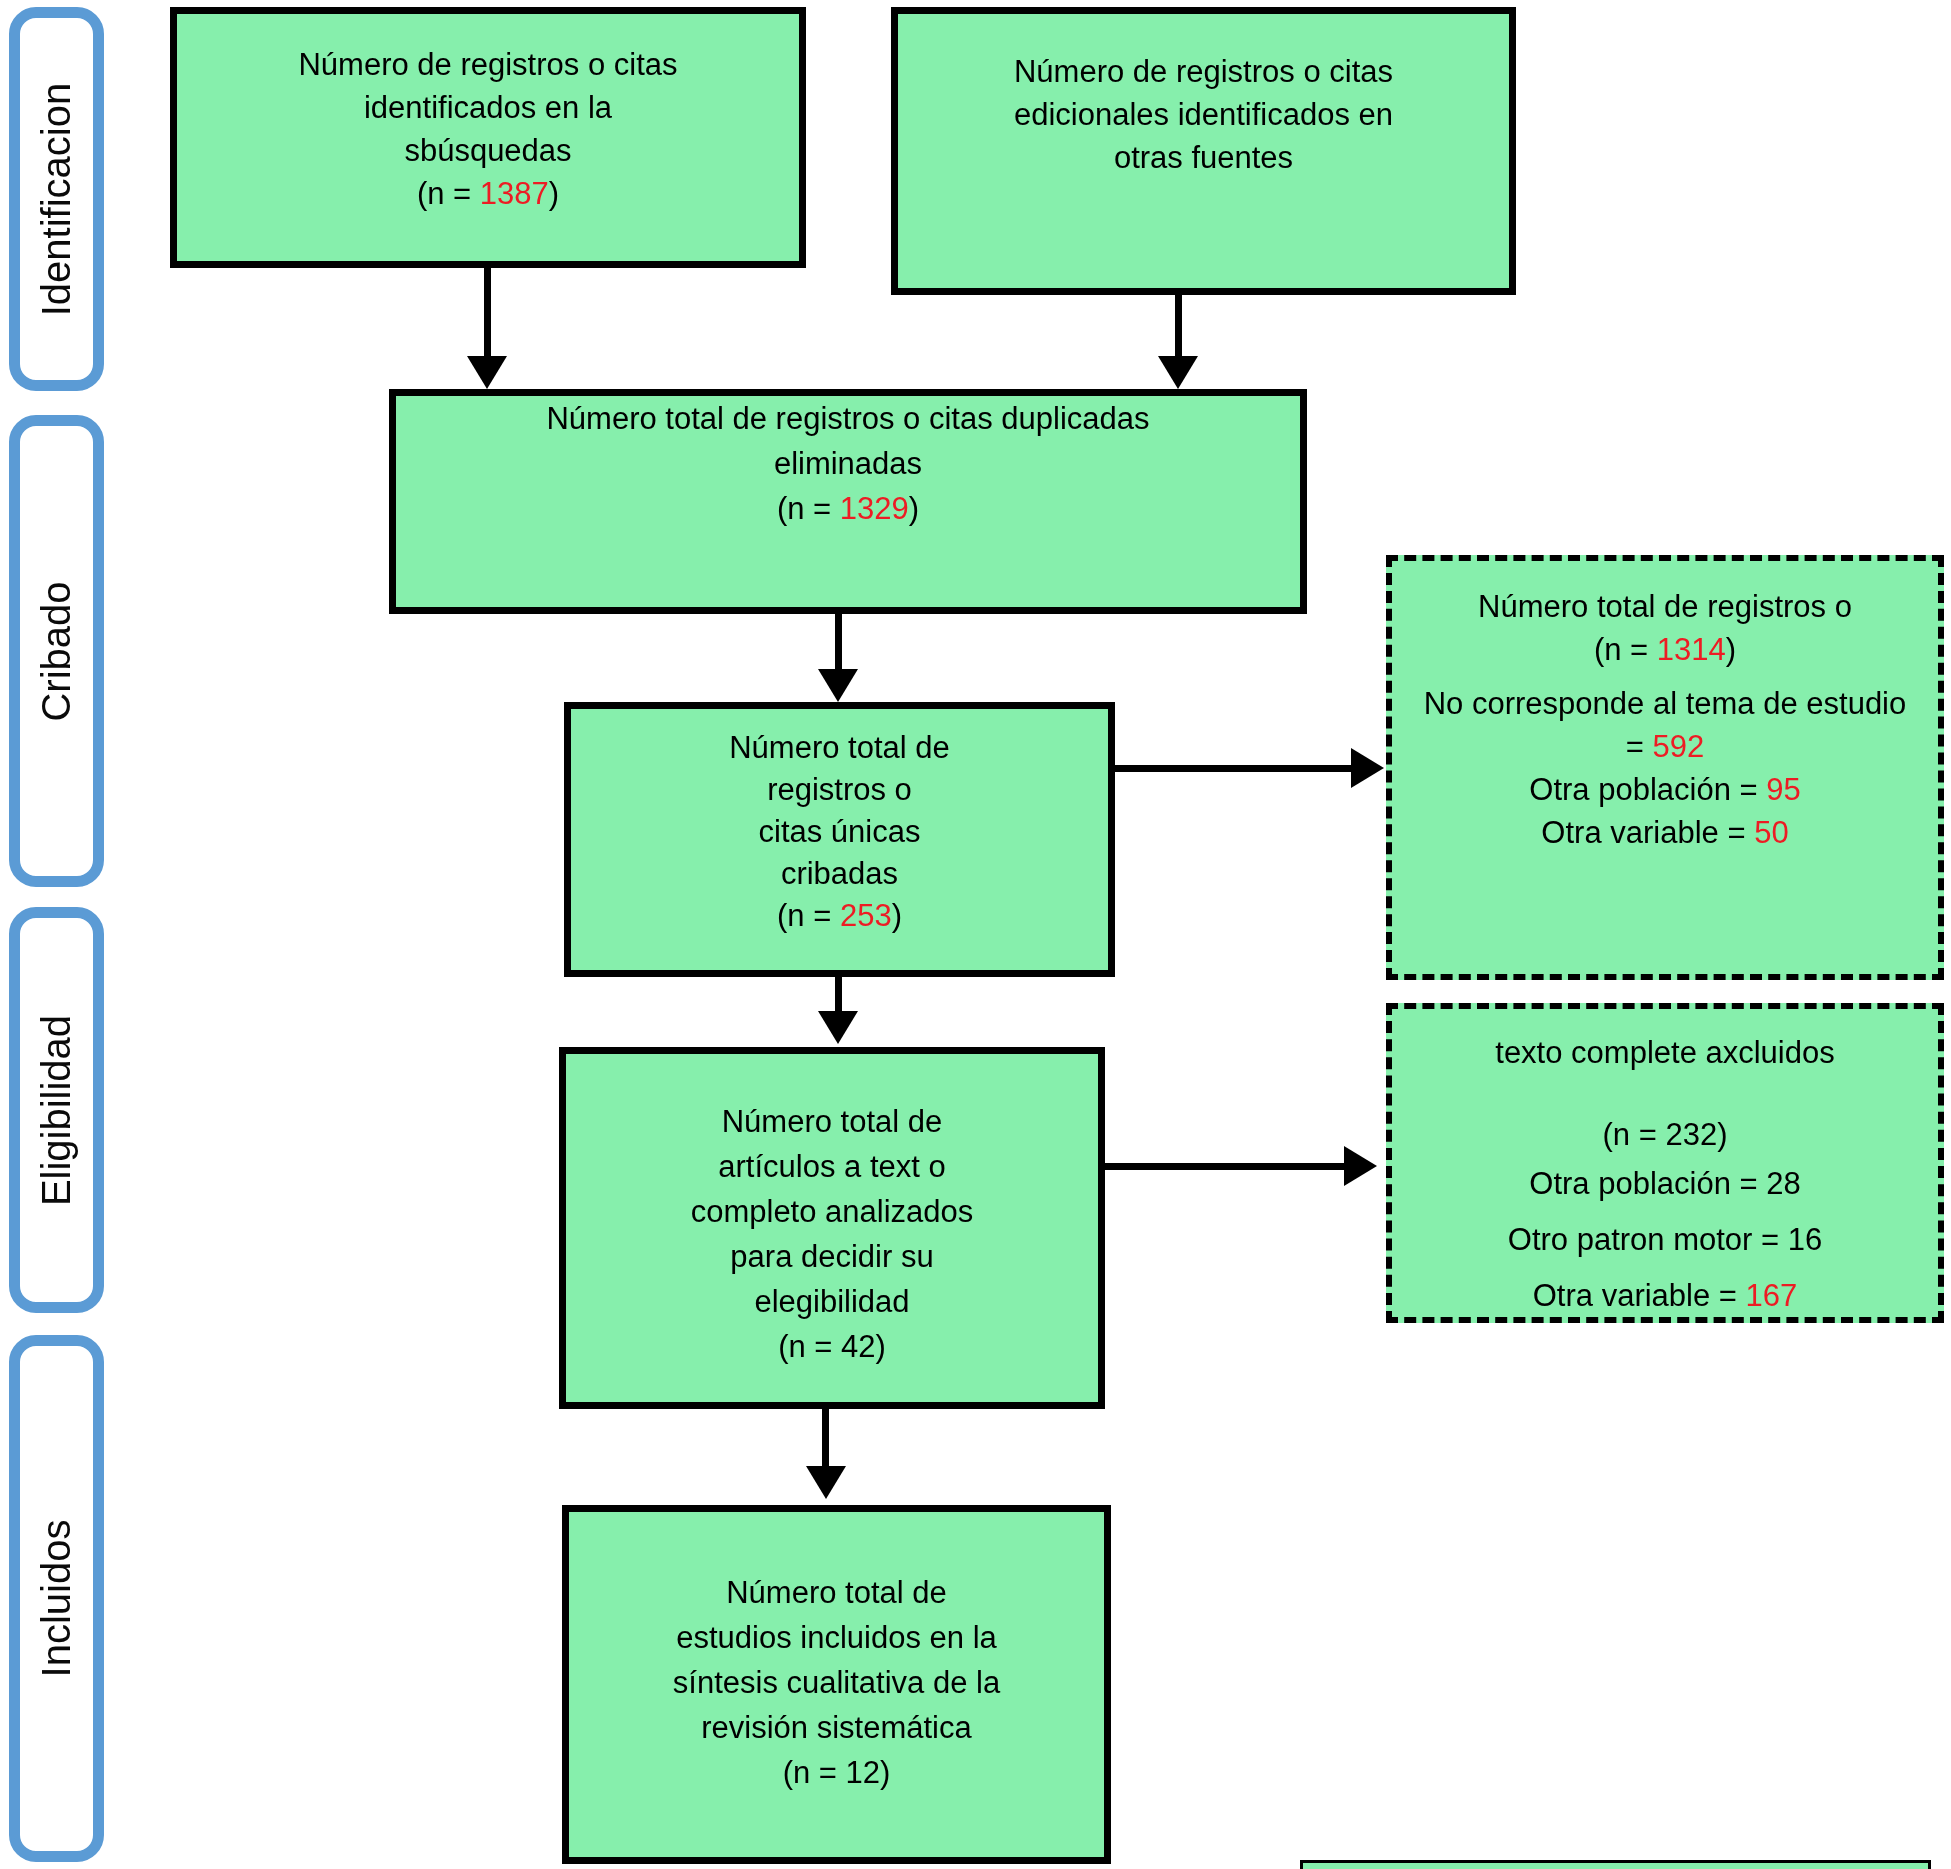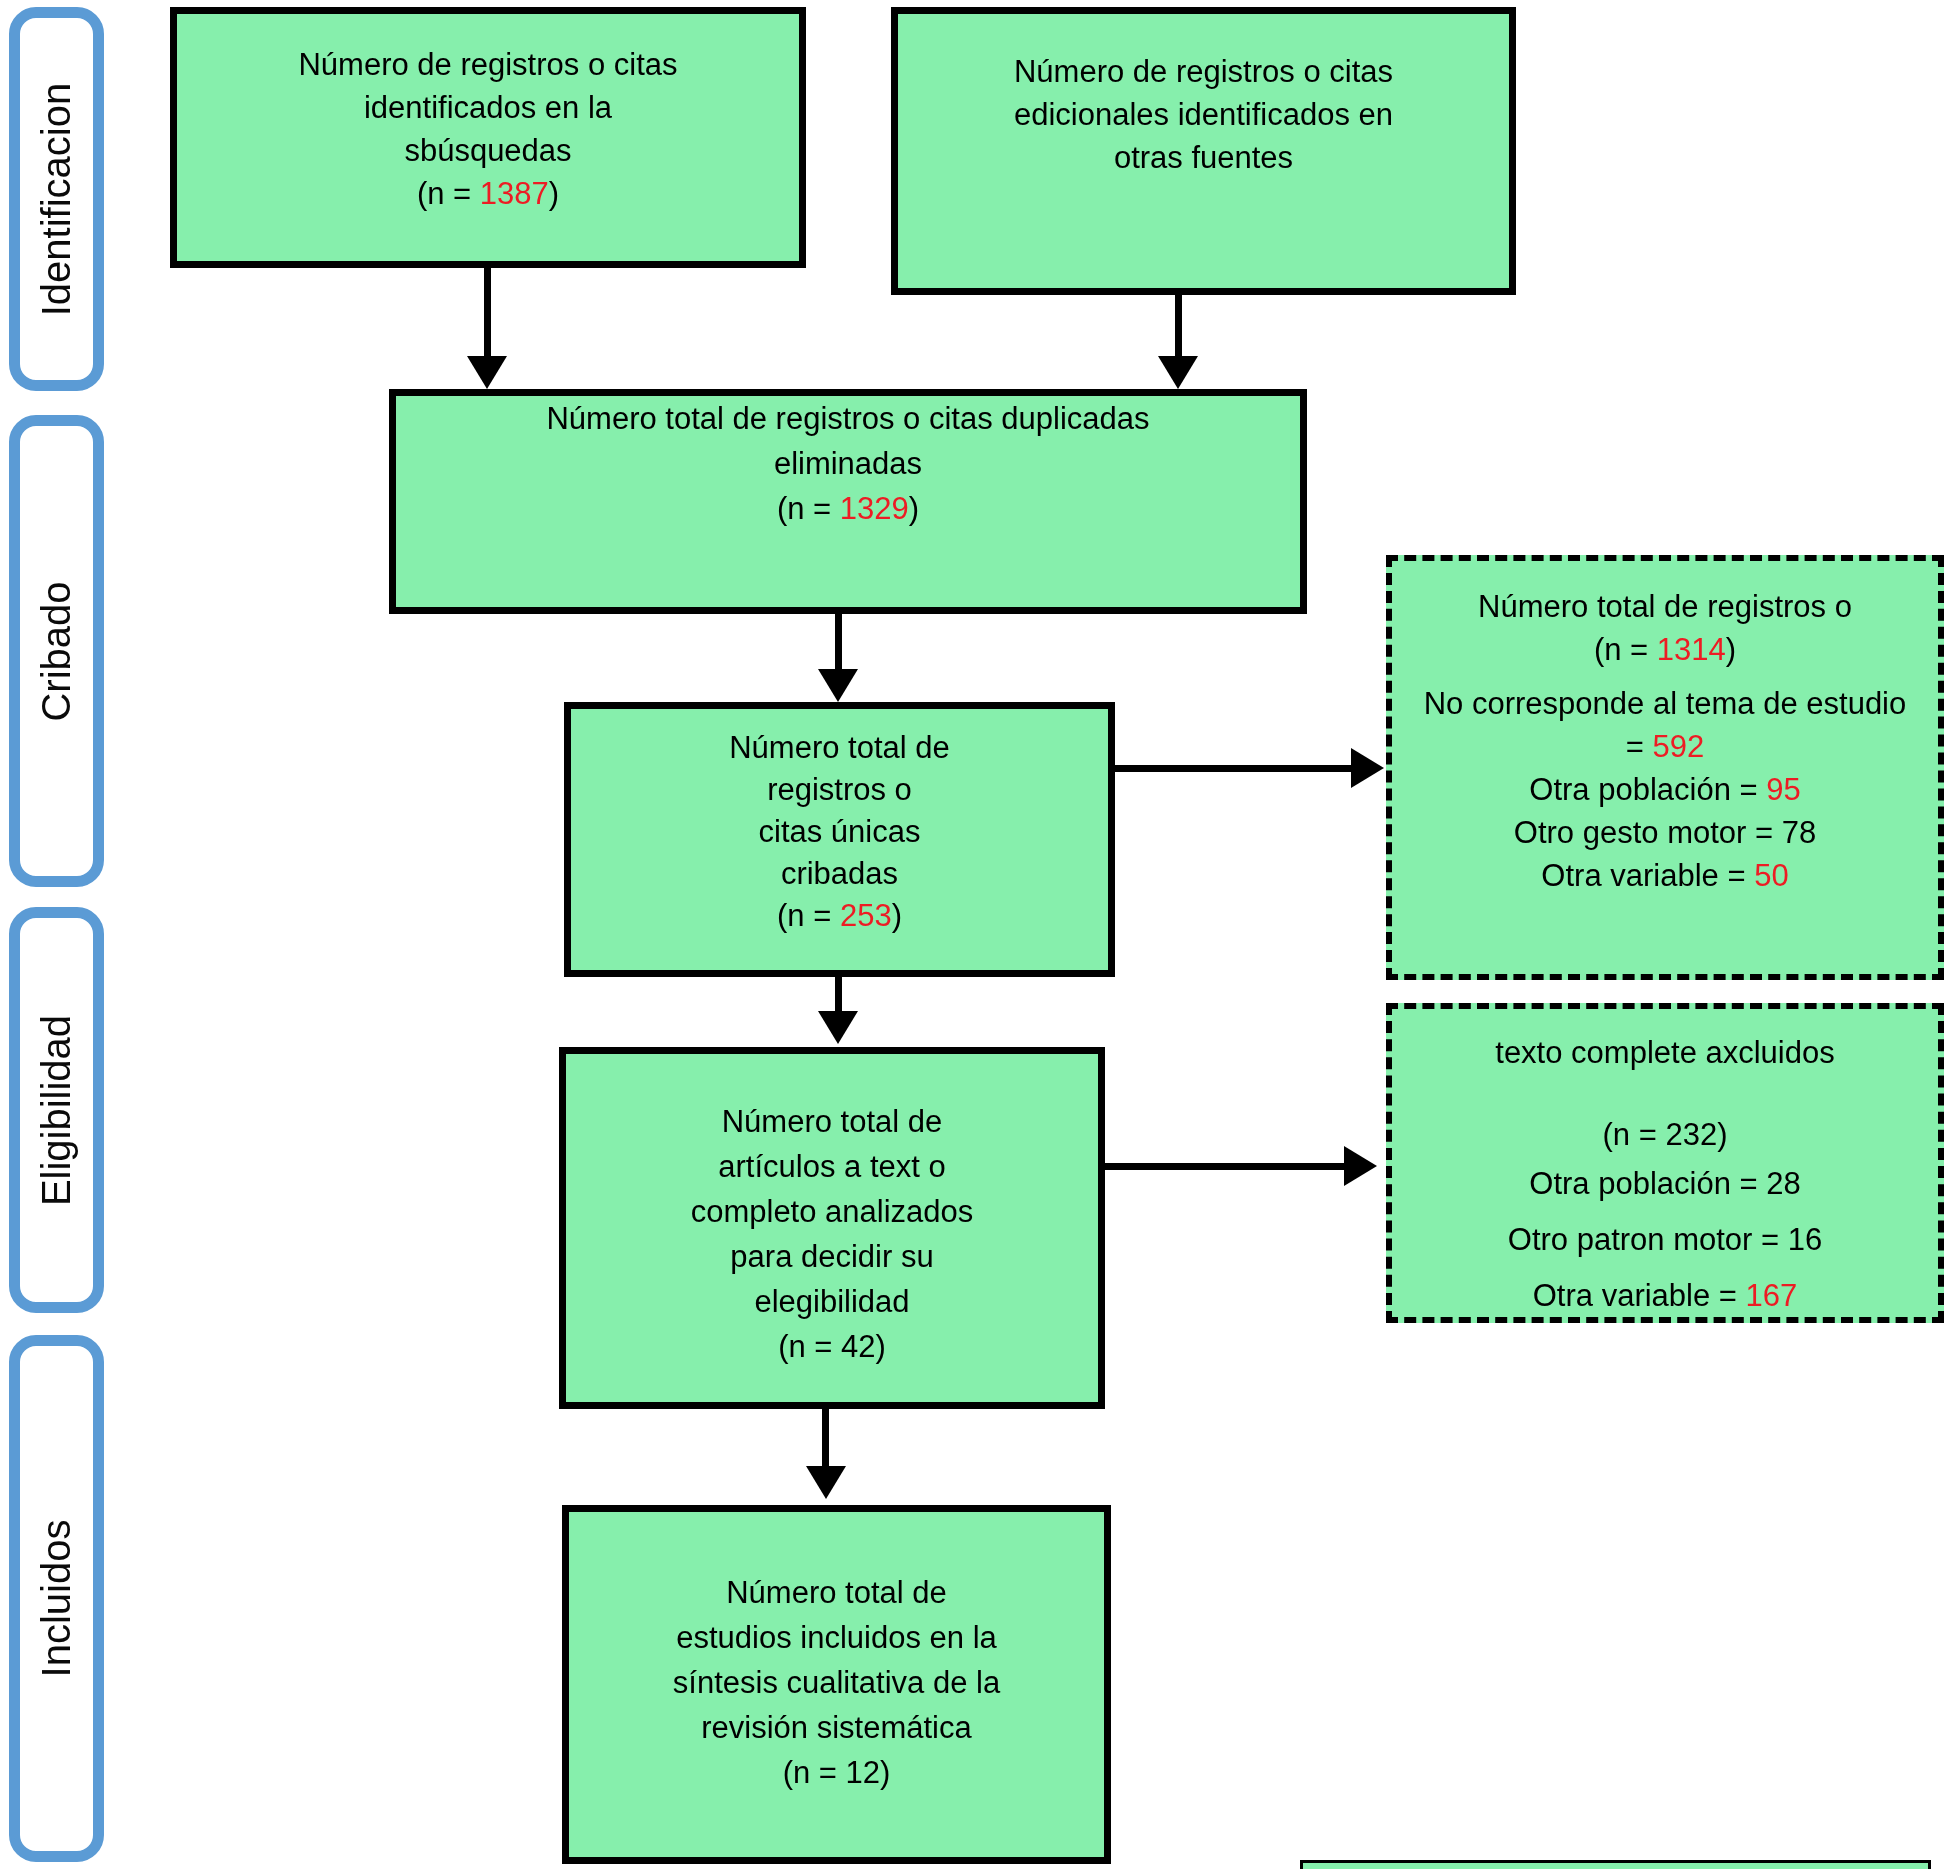--- a/index.html
+++ b/index.html
@@ -144,21 +144,20 @@
     <div class="line"><span>(n = </span><span class="blk">12</span><span>)</span></div>
   </div>
 
   <div class="fbox dashed" id="box-excluded-records">
     <div class="line">Número total de registros o</div>
     <div class="line"><span>(n = </span><span class="red">1314</span><span>)</span></div>
     <div class="gap-sm"></div>
     <div class="line">No corresponde al tema de estudio</div>
     <div class="line"><span>= </span><span class="red">592</span></div>
     <div class="line"><span>Otra población  = </span><span class="red">95</span></div>
-    <div class="line"><span>Otro gesto motor = </span><span class="blk">78</span></div>
     <div class="line"><span>Otra variable = </span><span class="red">50</span></div>
   </div>
 
   <div class="fbox dashed wide-lines" id="box-excluded-fulltext">
     <div class="line" style="line-height:43px;">texto complete axcluidos</div>
     <div class="line" style="line-height:43px;margin-top:39px;"><span>(n = </span><span class="blk">232</span><span>)</span></div>
     <div class="line"><span>Otra población = </span><span class="blk">28</span></div>
     <div class="line"><span>Otro patron motor = </span><span class="blk">16</span></div>
     <div class="line"><span>Otra variable = </span><span class="red">167</span></div>
   </div>

